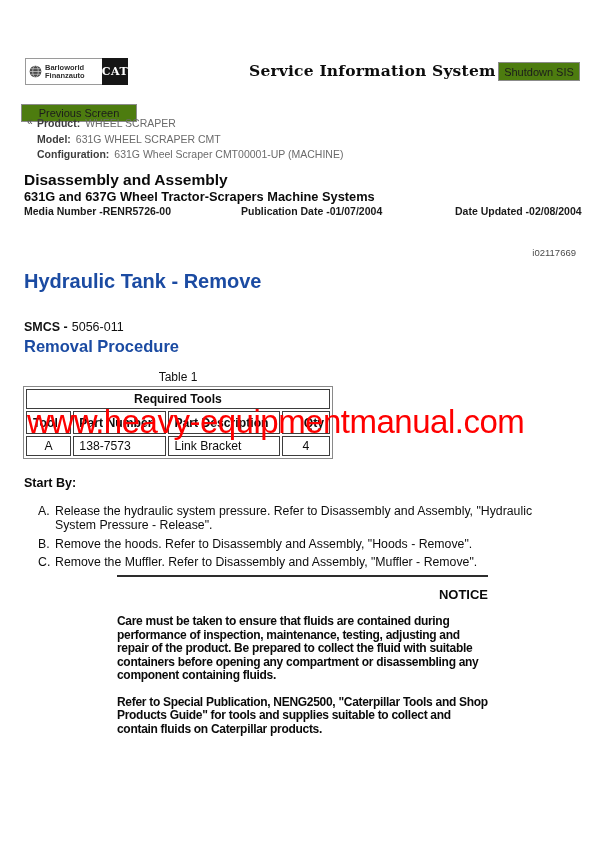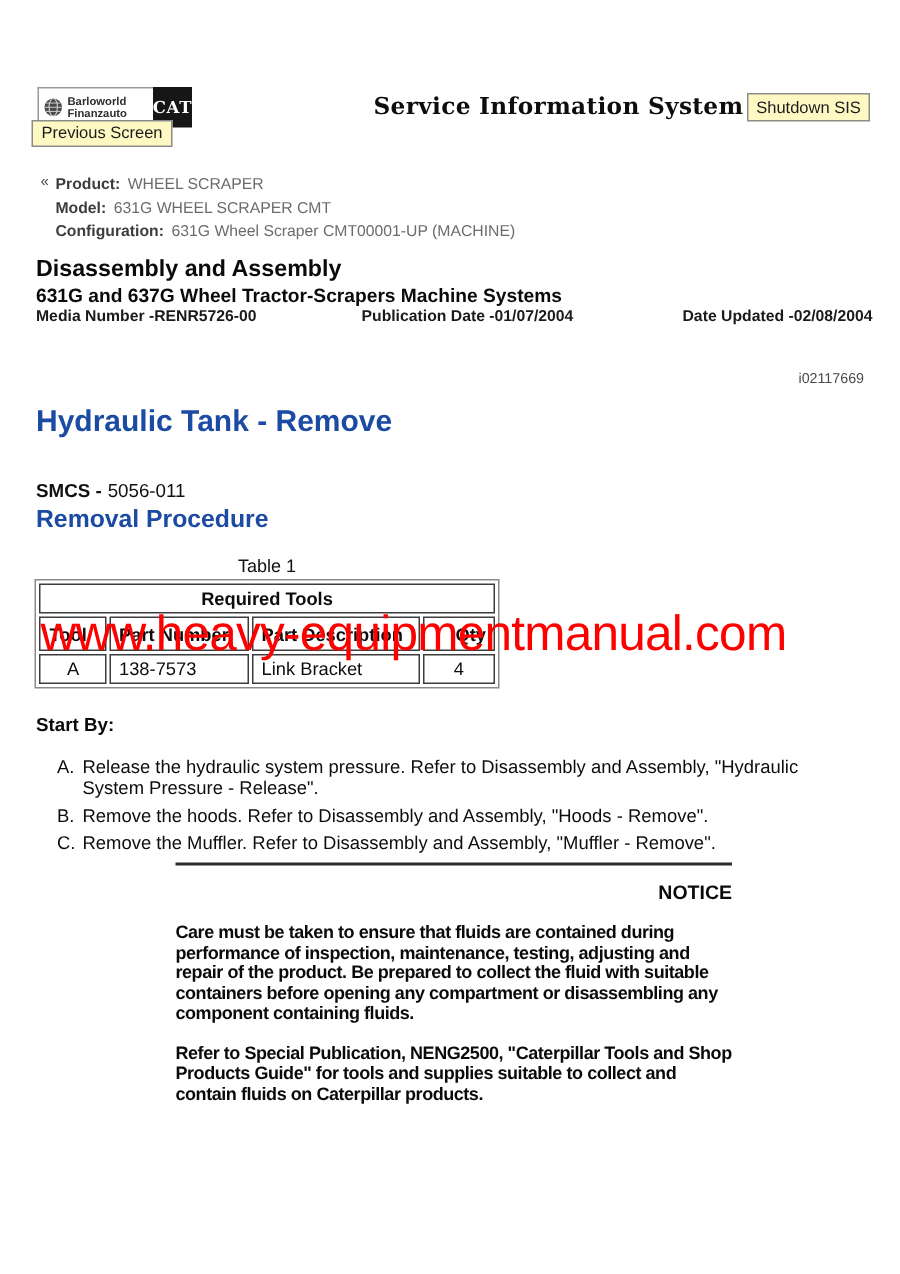--- a/index.html
+++ b/index.html
@@ -18,25 +18,25 @@
   }
   .brand-text { display:flex; flex-direction:column; line-height:8px; }
   .brand-text span { font-size:7.5px; font-weight:bold; color:#2e2e2e; }
   .cat-box {
     width:26px; background:#161616; color:#fff; display:flex;
     align-items:center; justify-content:center;
     font-size:11px; font-weight:bold; font-family:"DejaVu Serif", serif;
     letter-spacing:0.5px;
   }
   .btn {
-    position:absolute; background:#fef9c3; border:1px solid #8b8b8b; color:#1c1c1c;
+    position:absolute; background:#4d7c0f; border:1px solid #8b8b8b; color:#1c1c1c;
     font-family:"Liberation Sans", sans-serif; font-size:11px;
     display:flex; align-items:center; justify-content:center; cursor:pointer;
   }
-  .btn-prev { left:21px; top:80px; width:94px; height:18px; }
+  .btn-prev { left:21px; top:104px; width:116px; height:18px; }
   .btn-shutdown { left:498px; top:62px; width:82px; height:19px; }
   .sis-title {
     position:absolute; left:249px; top:61px;
     font-family:"DejaVu Serif", serif; font-weight:bold; font-size:15.5px;
     color:#0d0d0d; letter-spacing:0.2px; white-space:nowrap;
   }
 
   
   .collapse-glyph { position:absolute; left:27px; top:116px; font-size:10px; color:#4f4f4f; }
   .product-info { position:absolute; left:37px; top:116px; }

